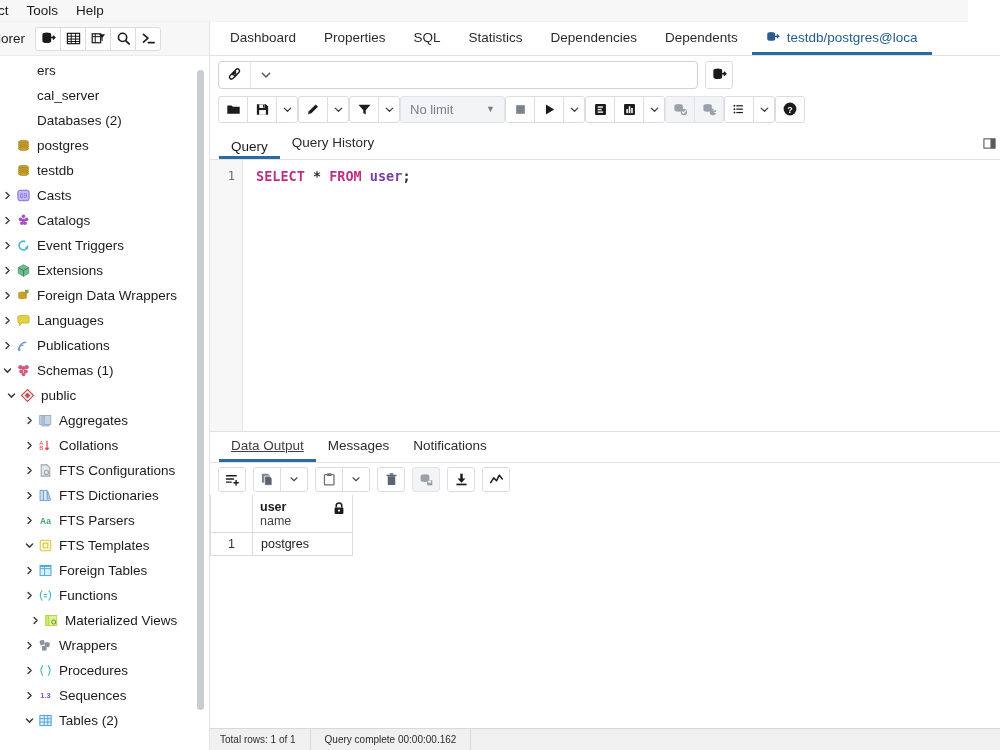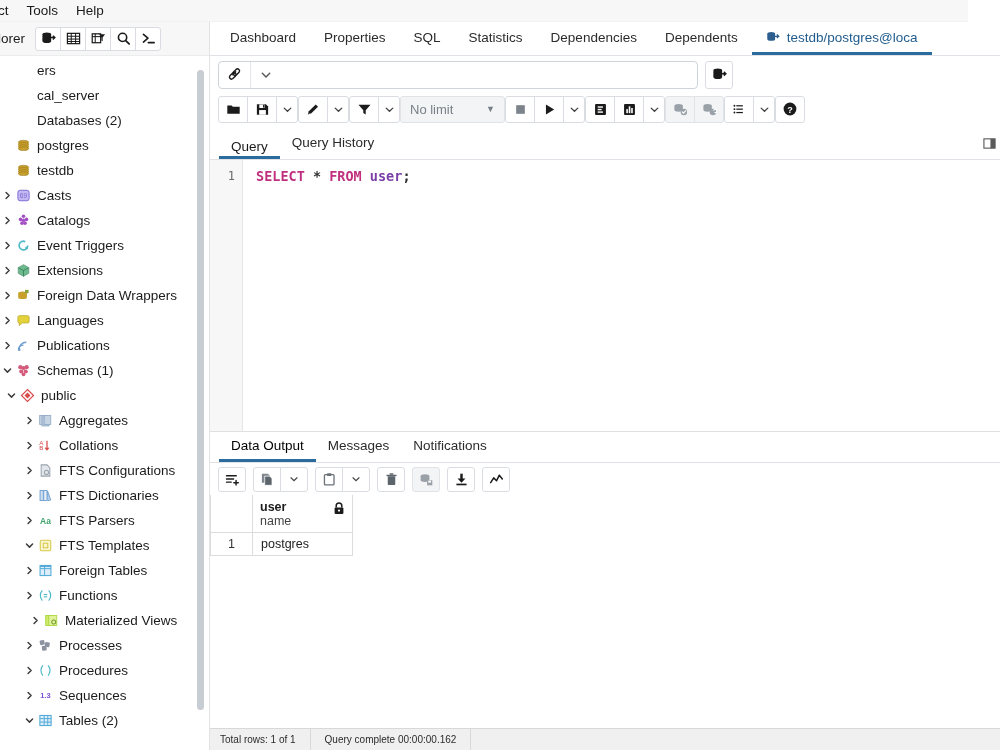--- a/index.html
+++ b/index.html
@@ -210,21 +210,21 @@
   .outtabs {
     height: 31px; display: flex; align-items: stretch;
     border-bottom: 1px solid #dfe2e6;
     padding-left: 9px; background: #fff;
   }
   .outtab {
     display: flex; align-items: center; padding: 0 12px;
     font-size: 13.5px; color: #2b2b2b; cursor: pointer;
     border-bottom: 3px solid transparent;
   }
-  .outtab.active { color: #000000; border-bottom-color: #2c6b9e; }
+  .outtab.active { color: #404040; border-bottom-color: #2c6b9e; text-decoration: underline; }
 
   
   .outtoolbar {
     height: 32px; display: flex; align-items: center; gap: 7px;
     padding: 2px 8px; background: #fff;
   }
   .obtn {
     height: 25px; min-width: 28px;
     border: 1px solid #d9dde2; background: #fff;
     display: flex; align-items: center; justify-content: center;
@@ -673,21 +673,21 @@
           </span>
           <span class="ticon">
             <svg width="15" height="15" viewBox="0 0 16 16">
               <g fill="#8c93a0">
                 <rect x="2" y="2.4" width="5" height="5" rx="1" transform="rotate(-12 4.5 5)"></rect>
                 <rect x="7.4" y="4.6" width="5" height="5" rx="1" transform="rotate(10 10 7)"></rect>
                 <rect x="4.2" y="8.4" width="5" height="5" rx="1" transform="rotate(-6 6.7 11)"></rect>
               </g>
             </svg>
           </span>
-          <span class="tlabel">Processes</span>
+          <span class="tlabel">Wrappers</span>
         </div>
         <div class="trow" style="padding-left: 22px;">
           <span class="chev">
             <svg width="9" height="9" viewBox="0 0 10 10">
               <path d="M3.4 1.6 L6.8 5 L3.4 8.4" stroke="#3a3a3a" stroke-width="1.6" fill="none" stroke-linecap="round" stroke-linejoin="round"></path>
             </svg>
           </span>
           <span class="ticon">
             <svg width="15" height="15" viewBox="0 0 16 16">
               <path d="M5.2 2.6 a8.5 8.5 0 0 0 0 10.8" stroke="#4fb8c9" stroke-width="1.4" fill="none"></path>

